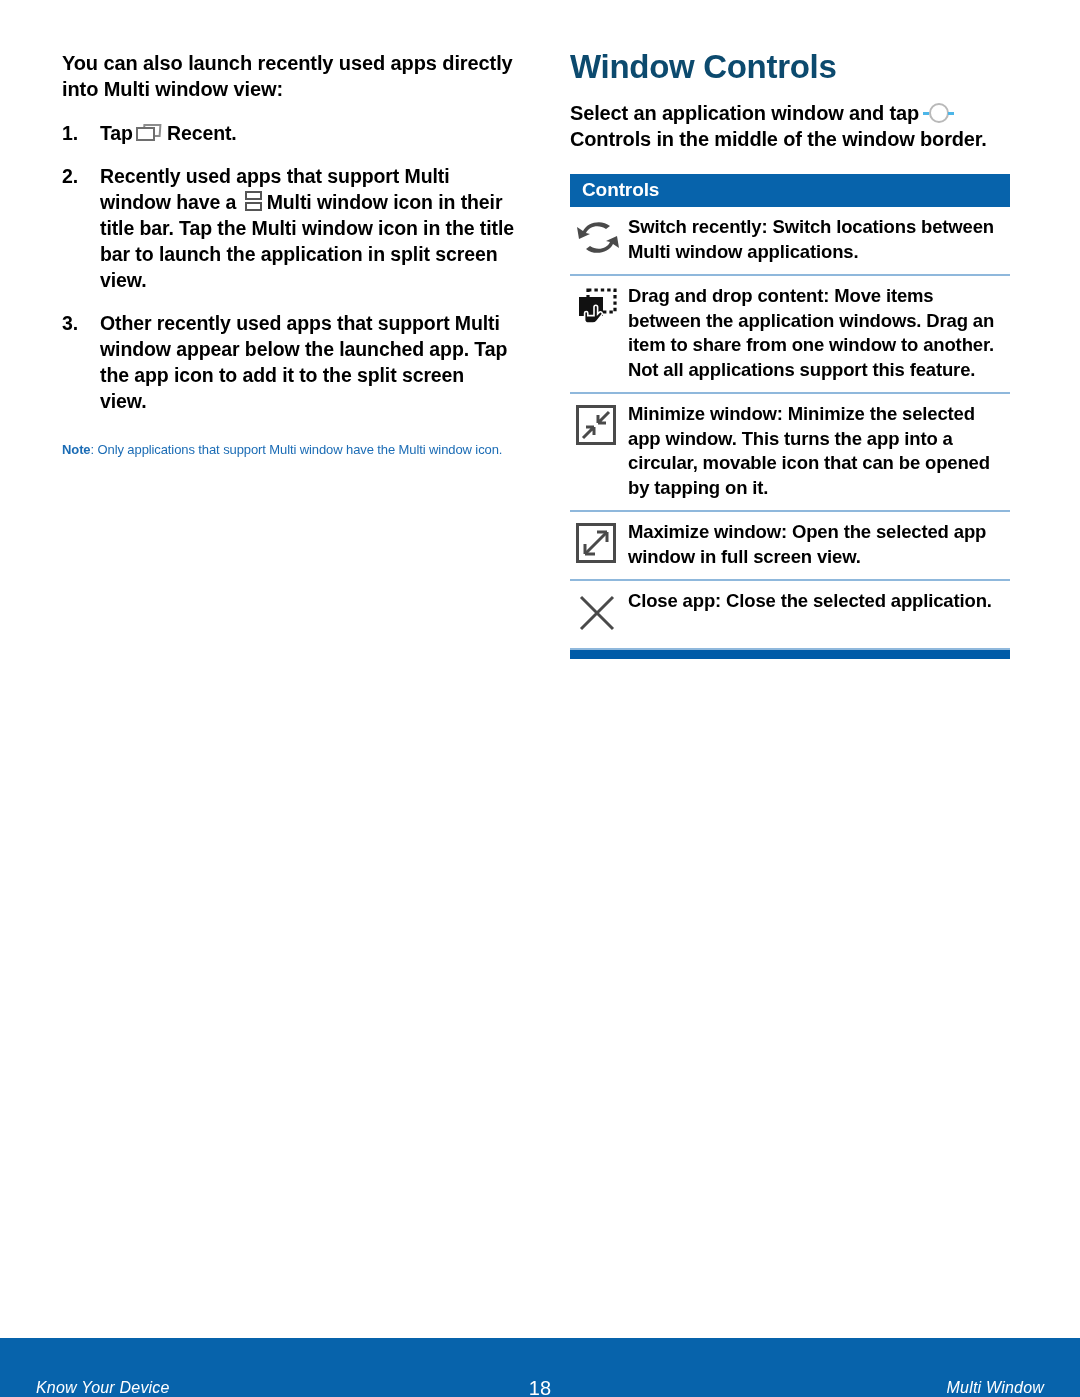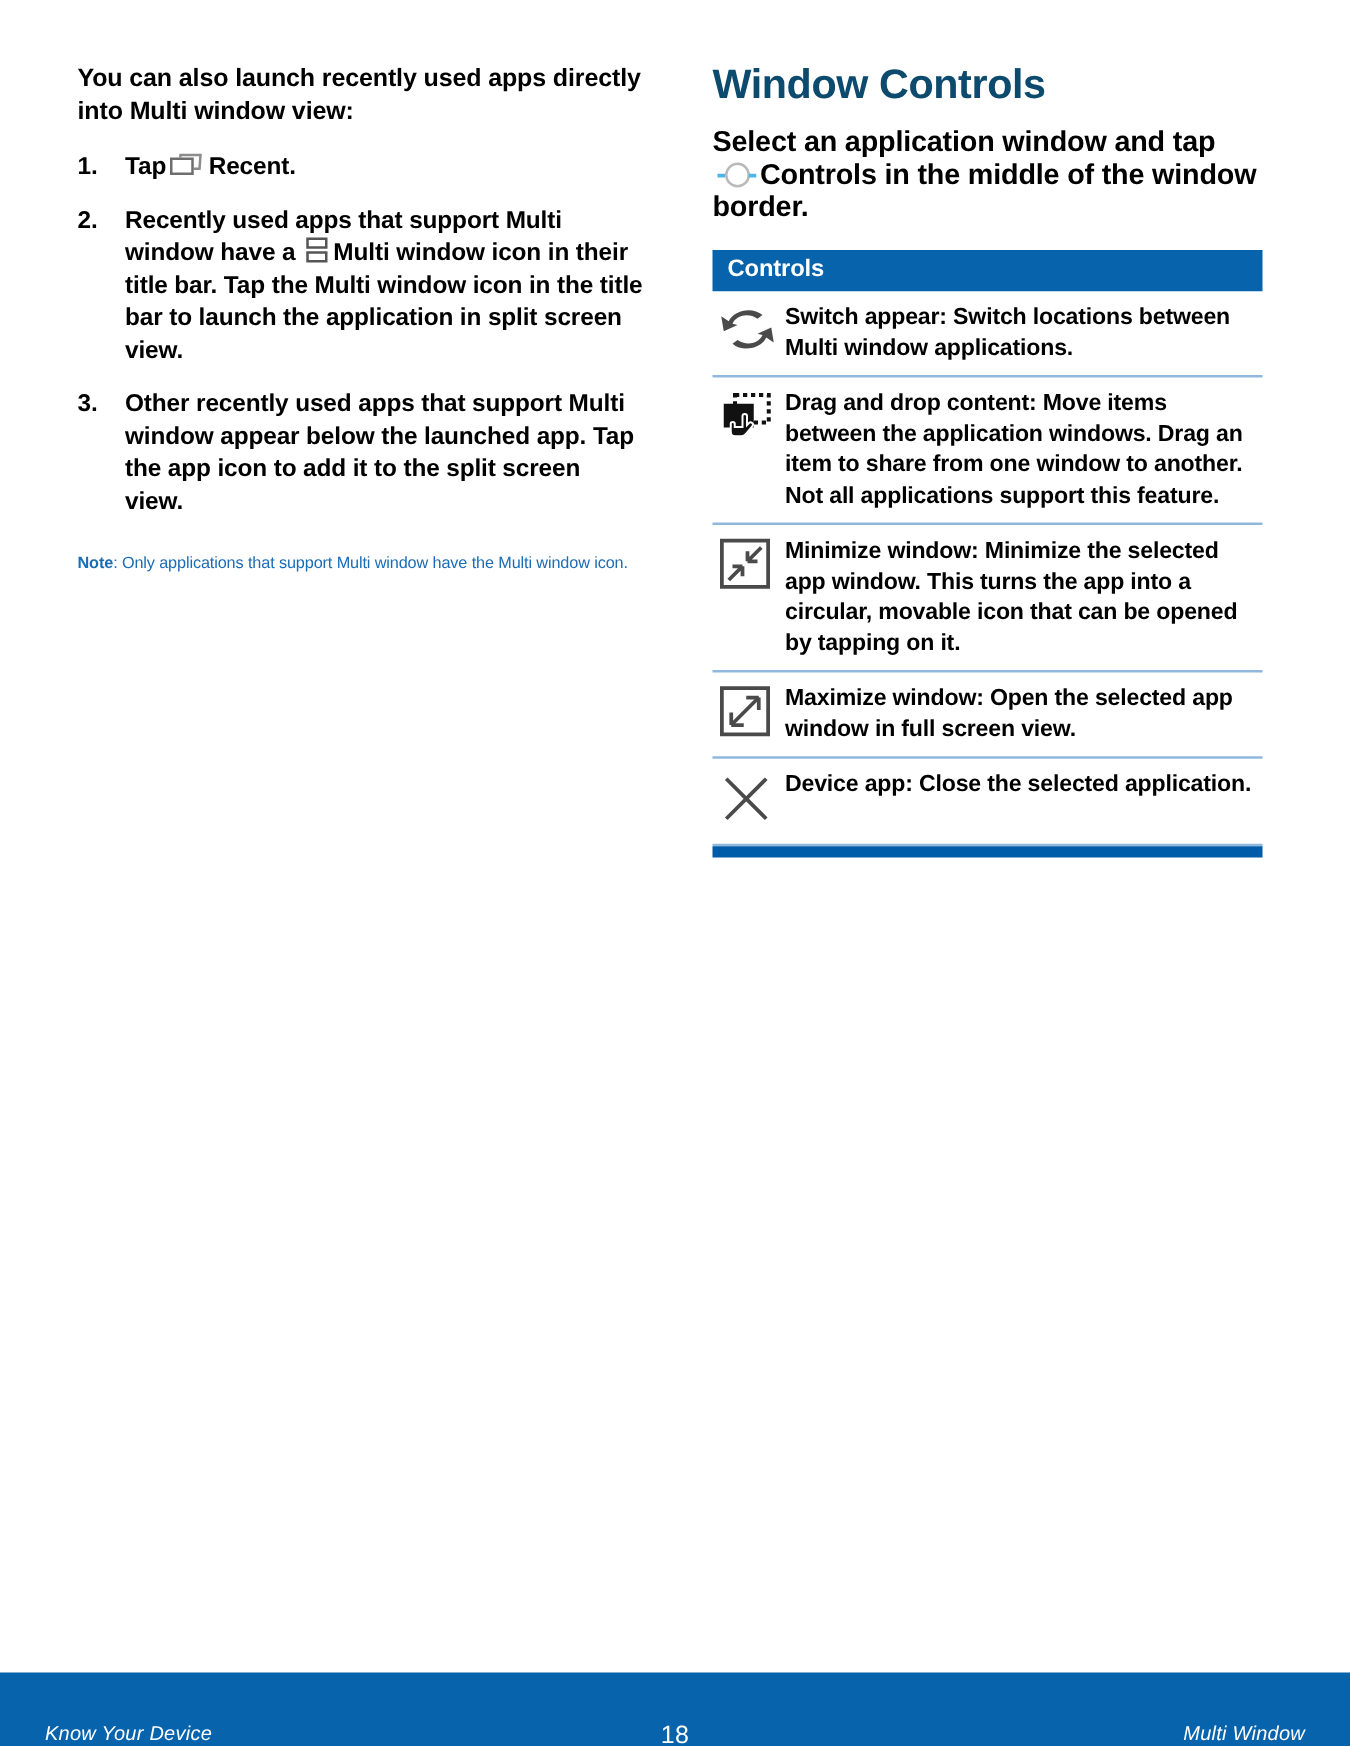--- a/index.html
+++ b/index.html
@@ -161,21 +161,21 @@
   
   .h1 {
     font-size: 33px;
     line-height: 38px;
     font-weight: 700;
     color: #0c4a6e;
     letter-spacing: -0.3px;
     margin: 0 0 14px 0;
   }
   .intro-right {
-    font-size: 23px;
+    font-size: 20px;
     line-height: 26px;
     font-weight: 700;
     letter-spacing: -0.15px;
     margin: 0 0 22px 0;
   }
 
   .table {
     width: 440px;
   }
   .table-header {
@@ -300,21 +300,21 @@
 
       <div class="table-header">Controls</div>
 
       <div class="row">
         <div class="row-icon">
           <svg width="44" height="40" viewBox="0 0 44 40">
             <path d="M7 13 C11 4, 26 1, 34 8 L30 11 C23 6, 13 8, 10 15 L14 16 L3 21 L1 9 Z" fill="#4a4a4a"></path>
             <path d="M37 26 C33 35, 18 38, 10 31 L14 28 C21 33, 31 31, 34 24 L30 23 L41 18 L43 30 Z" fill="#4a4a4a"></path>
           </svg>
         </div>
-        <div class="row-text"><b>Switch appear</b><span>: Switch locations between Multi window applications.</span></div>
+        <div class="row-text"><b>Switch recently</b><span>: Switch locations between Multi window applications.</span></div>
       </div>
 
       <div class="row">
         <div class="row-icon">
           <svg width="42" height="42" viewBox="0 0 42 42">
             <rect x="12" y="3" width="27" height="22" fill="none" stroke="#111111" stroke-width="3.2" stroke-dasharray="3.4 3"></rect>
             <rect x="3" y="10" width="24" height="19" fill="#111111"></rect>
             <path d="M18 20 c0-2.4 3.6-2.4 3.6 0 l0 7 l1.6-1.6 c1.6-1.6 4.2 0.6 2.8 2.4 l-5.2 6.4 c-1 1.2-2.4 1.8-4 1.8 l-4.6 0 c-2 0-3.6-1.6-3.6-3.6 l0-6.4 c0-2 3.2-2 3.2 0 l0 2.6 l6.2 0 z" fill="#111111" stroke="#ffffff" stroke-width="1.6"></path>
           </svg>
         </div>
@@ -345,21 +345,21 @@
         </div>
         <div class="row-text"><b>Maximize window</b><span>: Open the selected app window in full screen view.</span></div>
       </div>
 
       <div class="row">
         <div class="row-icon">
           <svg width="42" height="42" viewBox="0 0 42 42">
             <path d="M5 5 L37 37 M37 5 L5 37" fill="none" stroke="#4a4a4a" stroke-width="3"></path>
           </svg>
         </div>
-        <div class="row-text"><b>Device app</b><span>: Close the selected application.</span></div>
+        <div class="row-text"><b>Close app</b><span>: Close the selected application.</span></div>
       </div>
 
       <div class="table-footer-bar"></div>
 
     </div>
   </div>
 </div>
 
 <div class="footer">
   <div class="footer-inner">

